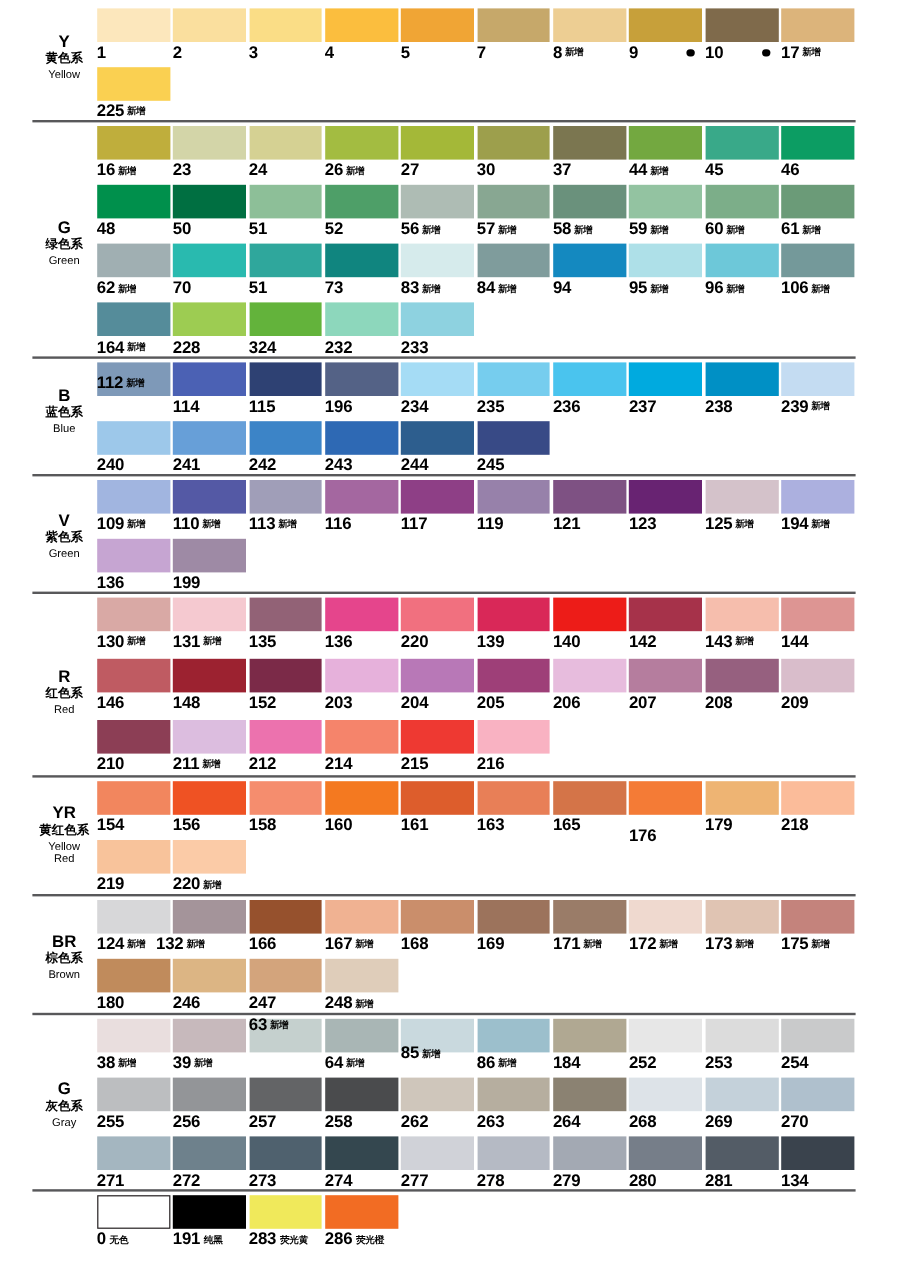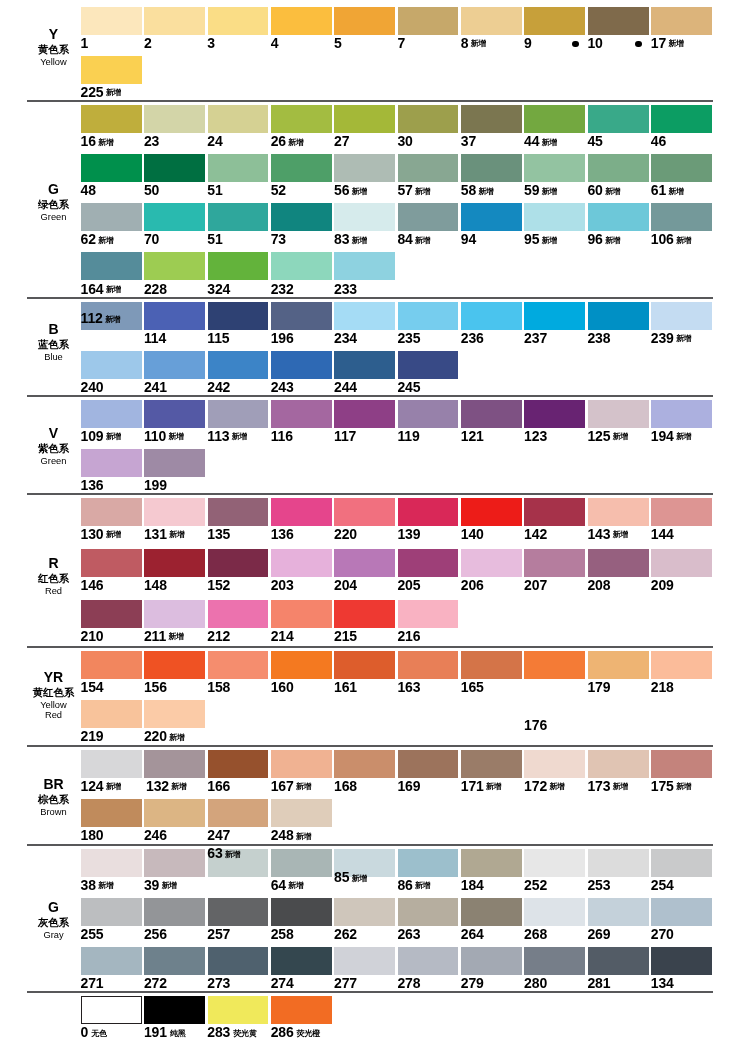--- a/index.html
+++ b/index.html
@@ -296,42 +296,42 @@
   <div class="lbl" style="left:207.32px;top:679.7px"><span class="num">158</span></div>
   <div class="swatch" style="left:270.88px;top:650.5px;background:#F47920" title="160"></div>
   <div class="lbl" style="left:270.68px;top:679.7px"><span class="num">160</span></div>
   <div class="swatch" style="left:334.24px;top:650.5px;background:#DD5D2C" title="161"></div>
   <div class="lbl" style="left:334.04px;top:679.7px"><span class="num">161</span></div>
   <div class="swatch" style="left:397.6px;top:650.5px;background:#E87F57" title="163"></div>
   <div class="lbl" style="left:397.4px;top:679.7px"><span class="num">163</span></div>
   <div class="swatch" style="left:460.96px;top:650.5px;background:#D47448" title="165"></div>
   <div class="lbl" style="left:460.76px;top:679.7px"><span class="num">165</span></div>
   <div class="swatch" style="left:524.32px;top:650.5px;background:#F47B36" title="176"></div>
-  <div class="lbl" style="left:524.12px;top:718px"><span class="num">176</span></div>
+  <div class="lbl" style="left:524.12px;top:689px"><span class="num">176</span></div>
   <div class="swatch" style="left:587.68px;top:650.5px;background:#EEB473" title="179"></div>
   <div class="lbl" style="left:587.48px;top:679.7px"><span class="num">179</span></div>
   <div class="swatch" style="left:651.04px;top:650.5px;background:#FBBC9A" title="218"></div>
   <div class="lbl" style="left:650.84px;top:679.7px"><span class="num">218</span></div>
 
   <div class="swatch" style="left:80.8px;top:700px;background:#F8C39B" title="219"></div>
   <div class="lbl" style="left:80.6px;top:729.2px"><span class="num">219</span></div>
   <div class="swatch" style="left:144.16px;top:700px;background:#FBCBA7" title="220"></div>
   <div class="lbl" style="left:143.96px;top:729.2px"><span class="num">220</span><span class="new">新增</span></div>
 </div>
 
 <div class="group">
   <div class="rule" style="top:843.5px"></div>
   <div class="sec-code" style="top:777.4px">BR</div>
   <div class="sec-cn" style="top:794.4px">棕色系</div>
   <div class="sec-en" style="top:808.4px">Brown</div>
 
   <div class="swatch" style="left:80.8px;top:749.5px;background:#D7D7D9" title="124"></div>
   <div class="lbl" style="left:80.6px;top:778.7px"><span class="num">124</span><span class="new">新增</span></div>
   <div class="swatch" style="left:144.16px;top:749.5px;background:#A4949A" title="132"></div>
-  <div class="lbl" style="left:146px;top:778.7px"><span class="num">132</span><span class="new">新增</span></div>
+  <div class="lbl" style="left:130px;top:778.7px"><span class="num">132</span><span class="new">新增</span></div>
   <div class="swatch" style="left:207.52px;top:749.5px;background:#96512D" title="166"></div>
   <div class="lbl" style="left:207.32px;top:778.7px"><span class="num">166</span></div>
   <div class="swatch" style="left:270.88px;top:749.5px;background:#F0B292" title="167"></div>
   <div class="lbl" style="left:270.68px;top:778.7px"><span class="num">167</span><span class="new">新增</span></div>
   <div class="swatch" style="left:334.24px;top:749.5px;background:#CA8E6B" title="168"></div>
   <div class="lbl" style="left:334.04px;top:778.7px"><span class="num">168</span></div>
   <div class="swatch" style="left:397.6px;top:749.5px;background:#9C735C" title="169"></div>
   <div class="lbl" style="left:397.4px;top:778.7px"><span class="num">169</span></div>
   <div class="swatch" style="left:460.96px;top:749.5px;background:#9A7C68" title="171"></div>
   <div class="lbl" style="left:460.76px;top:778.7px"><span class="num">171</span><span class="new">新增</span></div>

